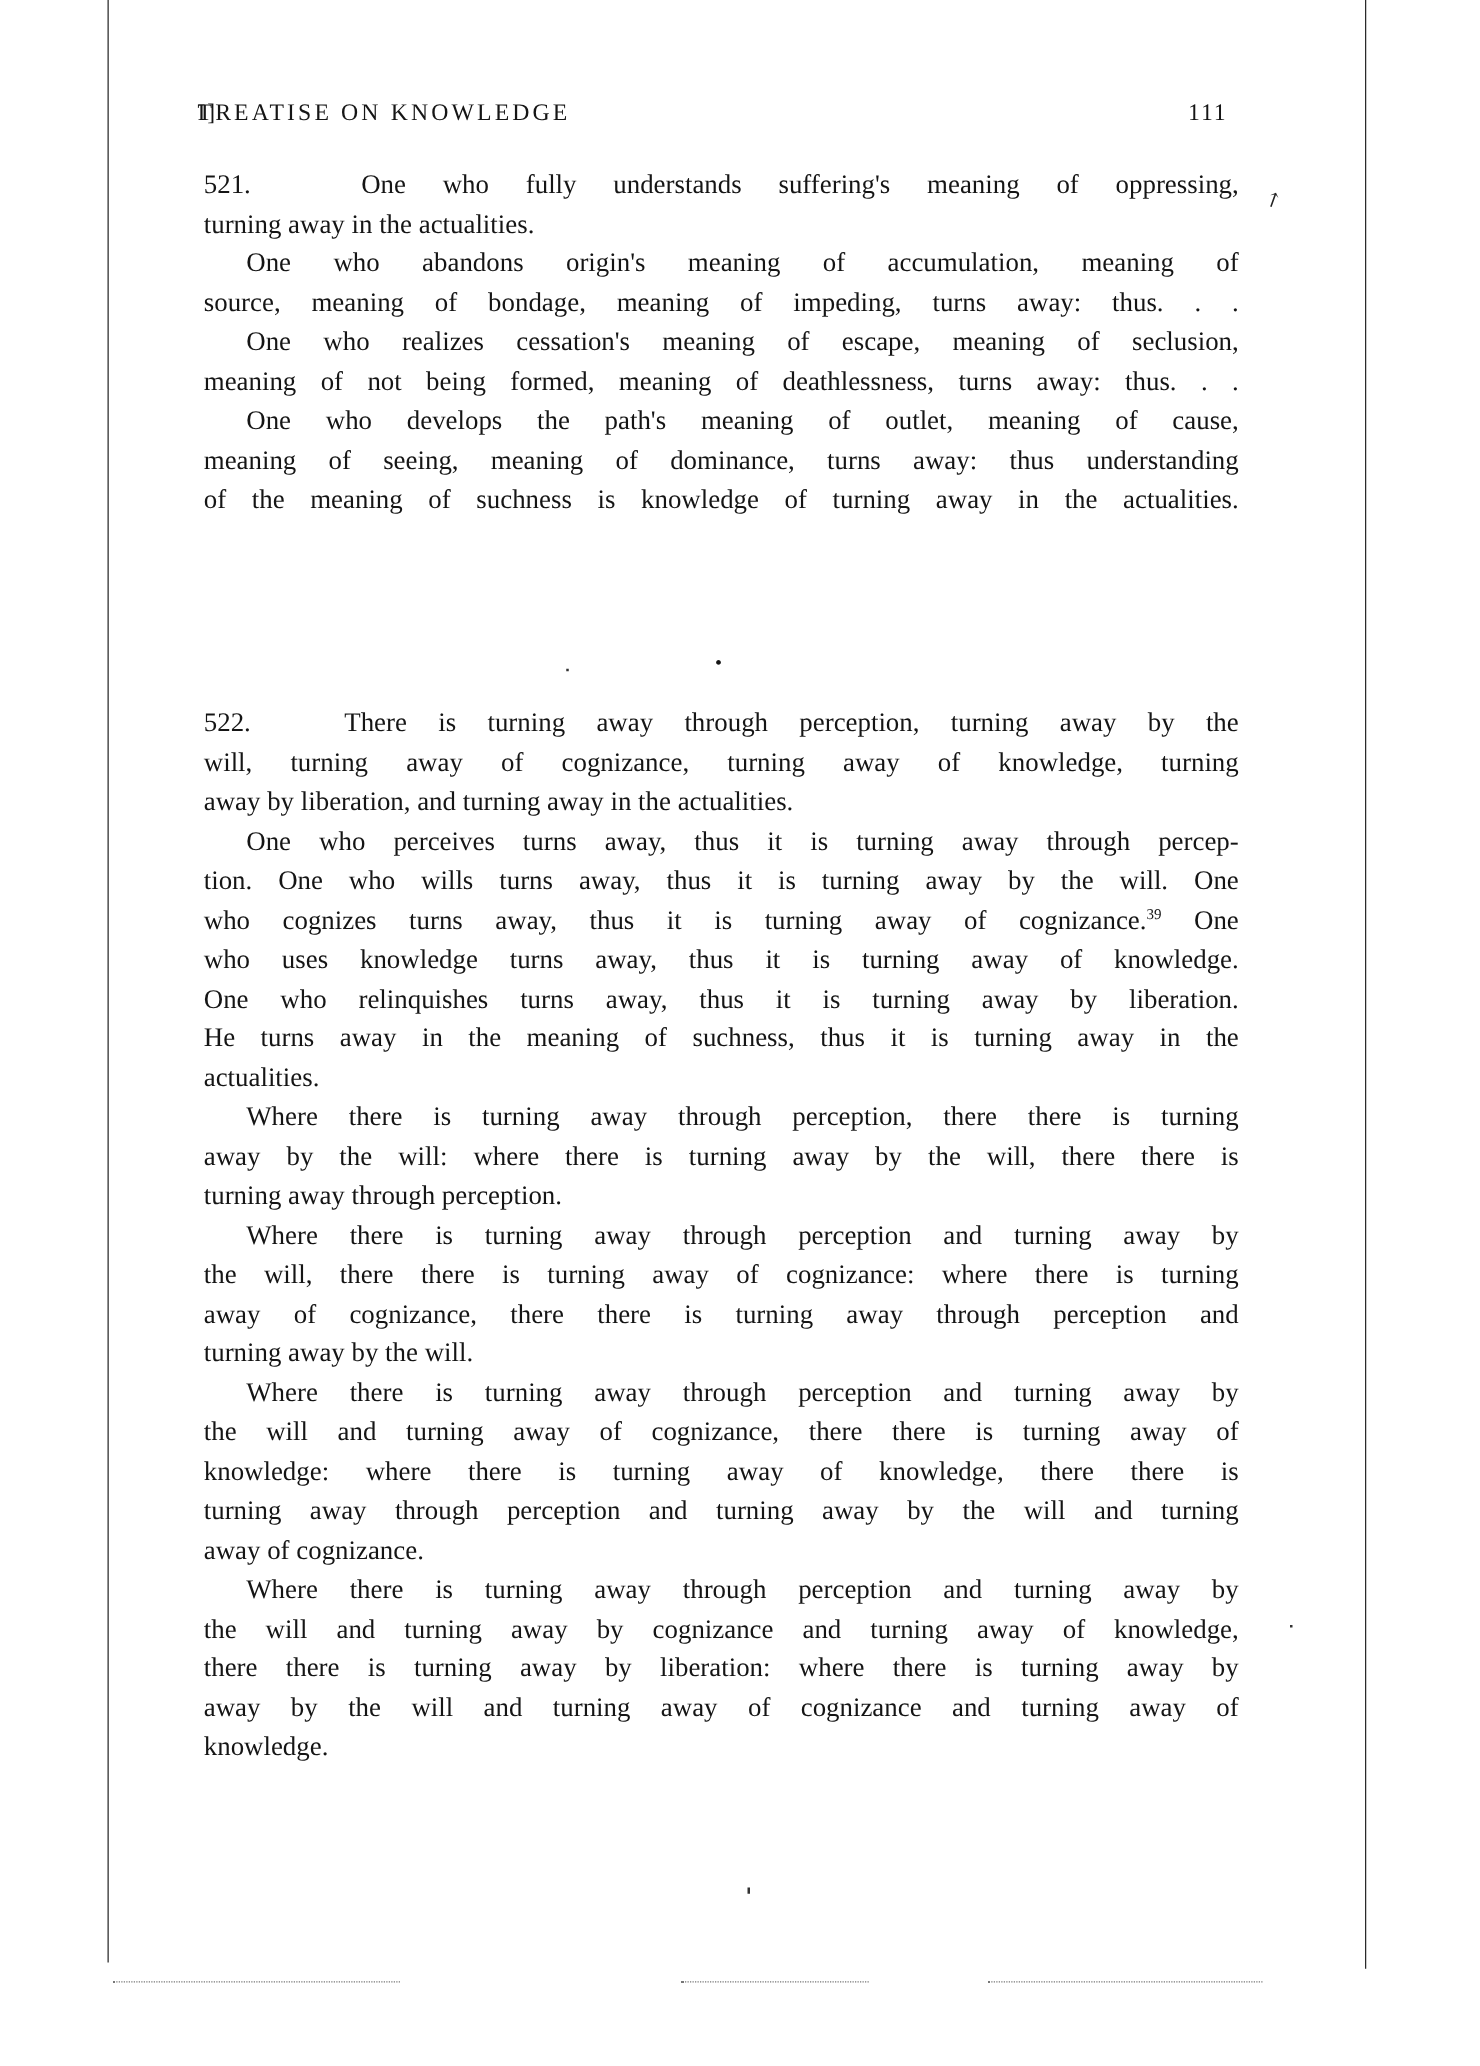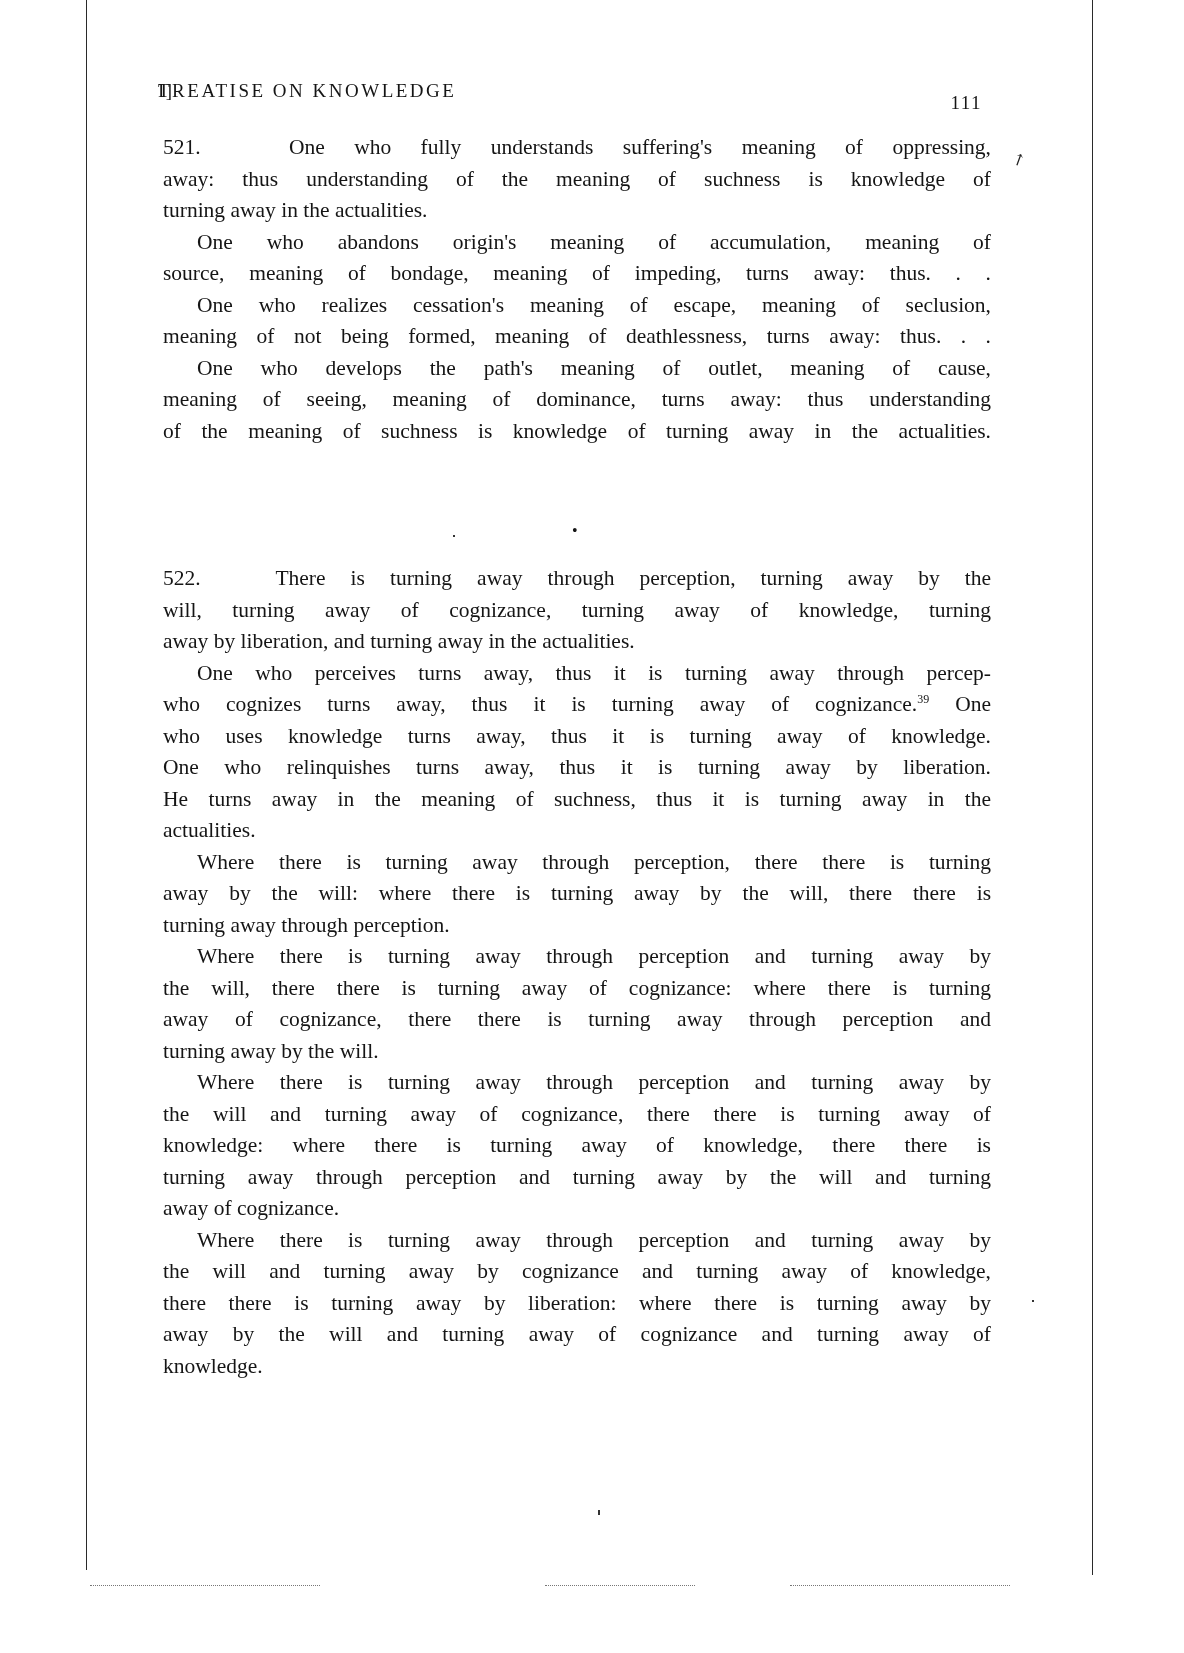--- a/index.html
+++ b/index.html
@@ -47,21 +47,21 @@
     position: absolute;
     top: 80px;
     left: 158px;
     width: 830px;
     height: 30px;
     font-size: 19px;
     letter-spacing: 1.5px;
   }
   .header .left { position: absolute; left: 0; top: 0; }
   .header .title { position: absolute; left: 0; right: 0; text-align: left; top: 0; letter-spacing: 2.5px; }
-  .header .num { position: absolute; right: 6px; top: 12px; margin-left: 40px; }
+  .header .num { position: absolute; right: 6px; top: 0; margin-left: 40px; }
   .arrow-mark {
     position: absolute;
     left: 1012px;
     top: 150px;
     font-size: 16px;
     transform: rotate(-25deg);
     color: #222;
   }
   .block {
     position: absolute;
@@ -115,23 +115,20 @@
   <span class="num">111</span>
 </div>
 
 <div class="arrow-mark">↗</div>
 
 <div class="block" style="top:132px;">
   <div>
     <span class="line">
         <span class="j"><span>521.</span>&nbsp;&nbsp; <span>One who fully understands suffering's meaning of oppressing,</span></span>
       </span>
-    <span class="line">
-        <span class="j">away: thus understanding of the meaning of suchness is knowledge of</span>
-      </span>
     <span class="line last">
         <span class="j">turning away in the actualities.</span>
       </span>
   </div>
   <div>
     <span class="line indent">
         <span class="j">One who abandons origin's meaning of accumulation, meaning of</span>
       </span>
     <span class="line">
         <span class="j">source, meaning of bondage, meaning of impeding, turns away: thus. . .</span>
@@ -168,20 +165,23 @@
     <span class="line">
         <span class="j">will, turning away of cognizance, turning away of knowledge, turning</span>
       </span>
     <span class="line last">
         <span class="j">away by liberation, and turning away in the actualities.</span>
       </span>
   </div>
   <div>
     <span class="line indent">
         <span class="j">One who perceives turns away, thus it is turning away through percep-</span>
+      </span>
+    <span class="line">
+        <span class="j">tion. One who wills turns away, thus it is turning away by the will. One</span>
       </span>
     <span class="line">
         <span class="j"><span>who cognizes turns away, thus it is turning away of cognizance.</span><sup>39</sup> <span>One</span></span>
       </span>
     <span class="line">
         <span class="j">who uses knowledge turns away, thus it is turning away of knowledge.</span>
       </span>
     <span class="line">
         <span class="j">One who relinquishes turns away, thus it is turning away by liberation.</span>
       </span>

